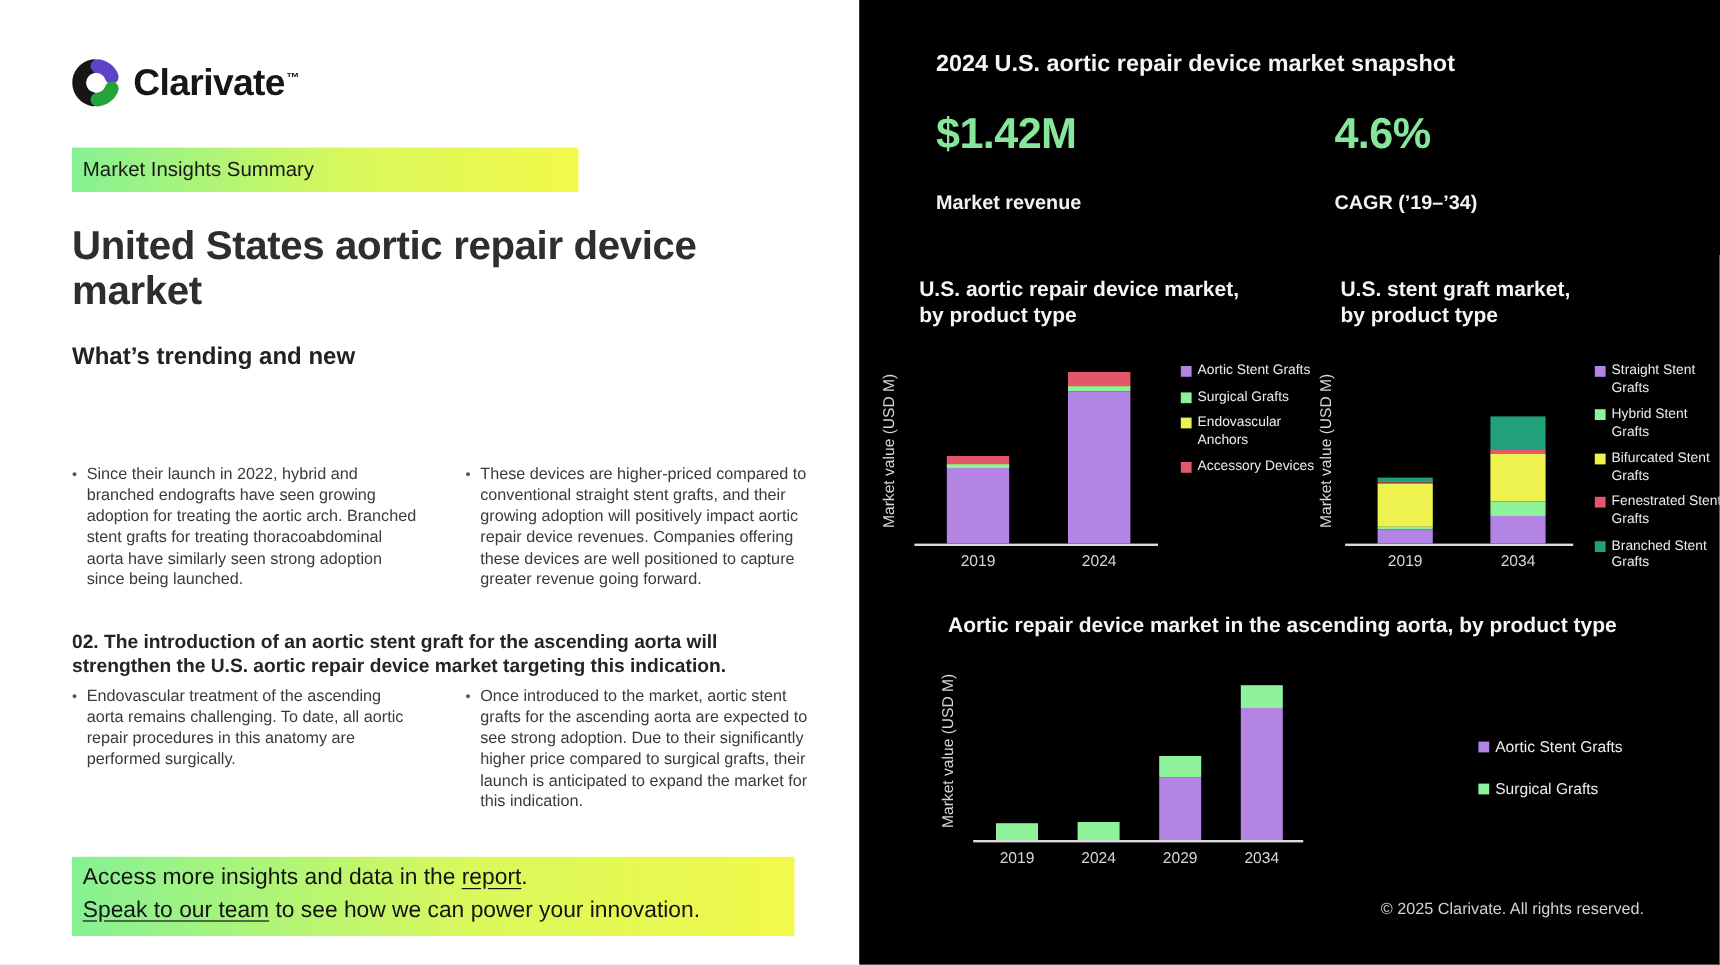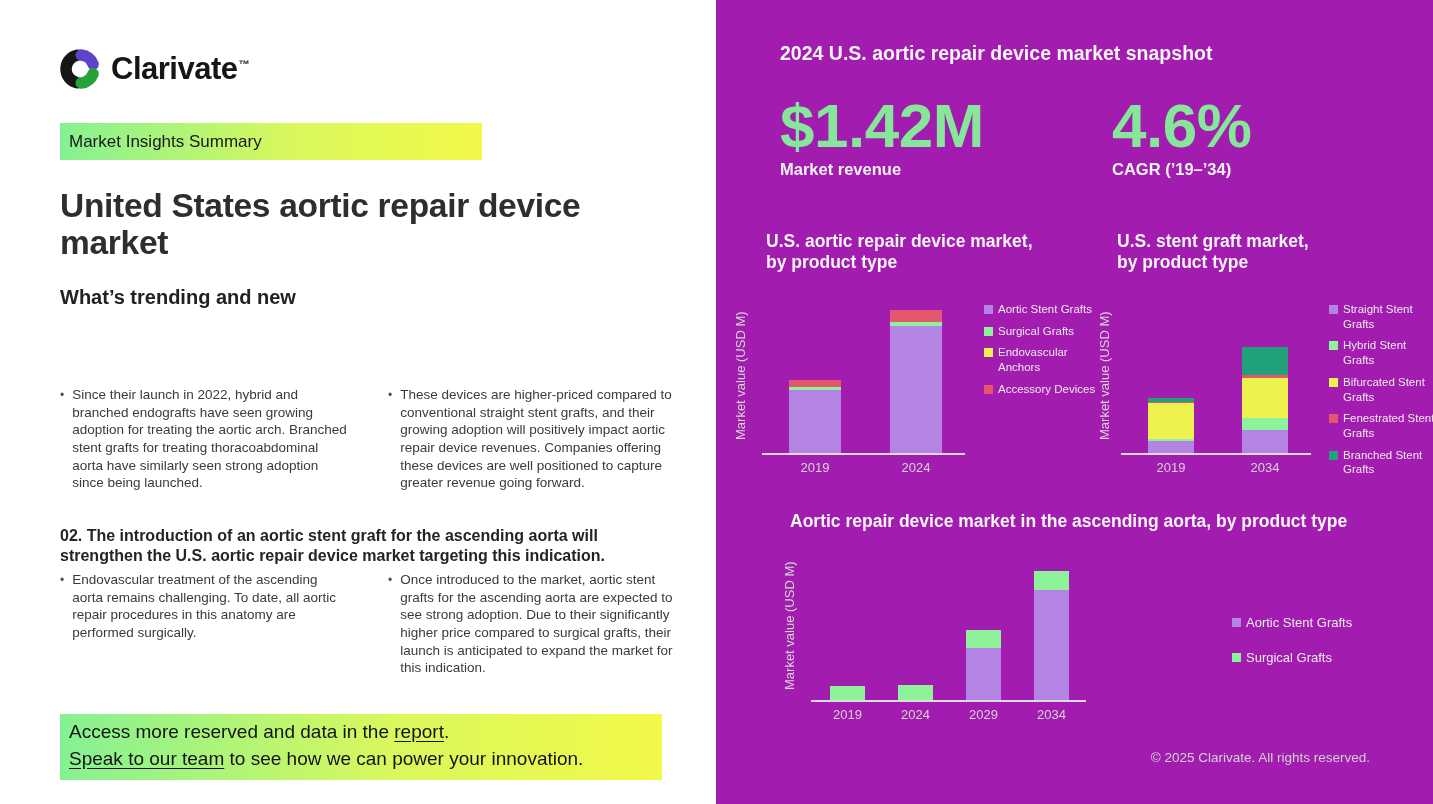--- a/index.html
+++ b/index.html
@@ -33,25 +33,25 @@
   .bullet { font-size:13.5px; line-height:1.31; color:#3a3a3a; display:flex; }
   .bullet::before { content:"•"; margin-right:8px; color:#555; font-size:12px; line-height:1.5; }
 
   #callout { left:60px; top:702px; width:602px;
              background:linear-gradient(90deg,#85f193 0%,#d9f85c 55%,#f2f94a 100%);
              padding:5px 10px 7px 9px; font-size:19px; line-height:1.42; color:#141414; }
   #callout a { color:#141414; text-decoration:underline; text-underline-offset:3px; cursor:pointer; }
 
   
   #right-panel { position:absolute; left:716px; top:0; width:717px; height:804px;
-                 background:#a21caf; color:#fff; }
+                 background:#000000; color:#fff; }
 
   #r-title { left:64px; top:42px; font-size:19.5px; font-weight:700; color:#f5f5f5; }
 
-  .stat-value { font-size:62px; font-weight:700; color:#86e79b; letter-spacing:-0.5px; }
+  .stat-value { font-size:36px; font-weight:700; color:#86e79b; letter-spacing:-0.5px; }
   .stat-label { font-size:16.5px; font-weight:700; color:#f2f2f2; }
   #stat1-value { left:64px;  top:90px; }
   #stat1-label { left:64px;  top:160px; }
   #stat2-value { left:396px; top:90px; }
   #stat2-label { left:396px; top:160px; }
 
   .chart-title { font-size:17.5px; font-weight:700; line-height:1.18; color:#f5f5f5; white-space:pre-line; }
   #c1-title { left:50px;  top:231px; }
   #c2-title { left:401px; top:231px; }
   #c3-title { left:74px;  top:511px; }
@@ -98,21 +98,21 @@
     <div class="bullet">These devices are higher-priced compared to conventional straight stent grafts, and their growing adoption will positively impact aortic repair device revenues. Companies offering these devices are well positioned to capture greater revenue going forward.</div>
   </div>
 
   <div id="sec2-heading" class="abs sec-heading">02. The introduction of an aortic stent graft for the ascending aorta will strengthen the U.S. aortic repair device market targeting this indication.</div>
   <div id="bullets2" class="abs bullets">
     <div class="bullet">Endovascular treatment of the ascending aorta remains challenging. To date, all aortic repair procedures in this anatomy are performed surgically.</div>
     <div class="bullet">Once introduced to the market, aortic stent grafts for the ascending aorta are expected to see strong adoption. Due to their significantly higher price compared to surgical grafts, their launch is anticipated to expand the market for this indication.</div>
   </div>
 
   <div id="callout" class="abs">
-    <div><span>Access more reserved and data in the </span><a>report</a><span>.</span></div>
+    <div><span>Access more insights and data in the </span><a>report</a><span>.</span></div>
     <div><a>Speak to our team</a><span> to see how we can power your innovation.</span></div>
   </div>
 </div>
 
 <div id="right-panel">
 
   <div id="r-title" class="abs">2024 U.S. aortic repair device market snapshot</div>
 
   <div id="stat1-value" class="abs stat-value">$1.42M</div>
   <div id="stat1-label" class="abs stat-label">Market revenue</div>

